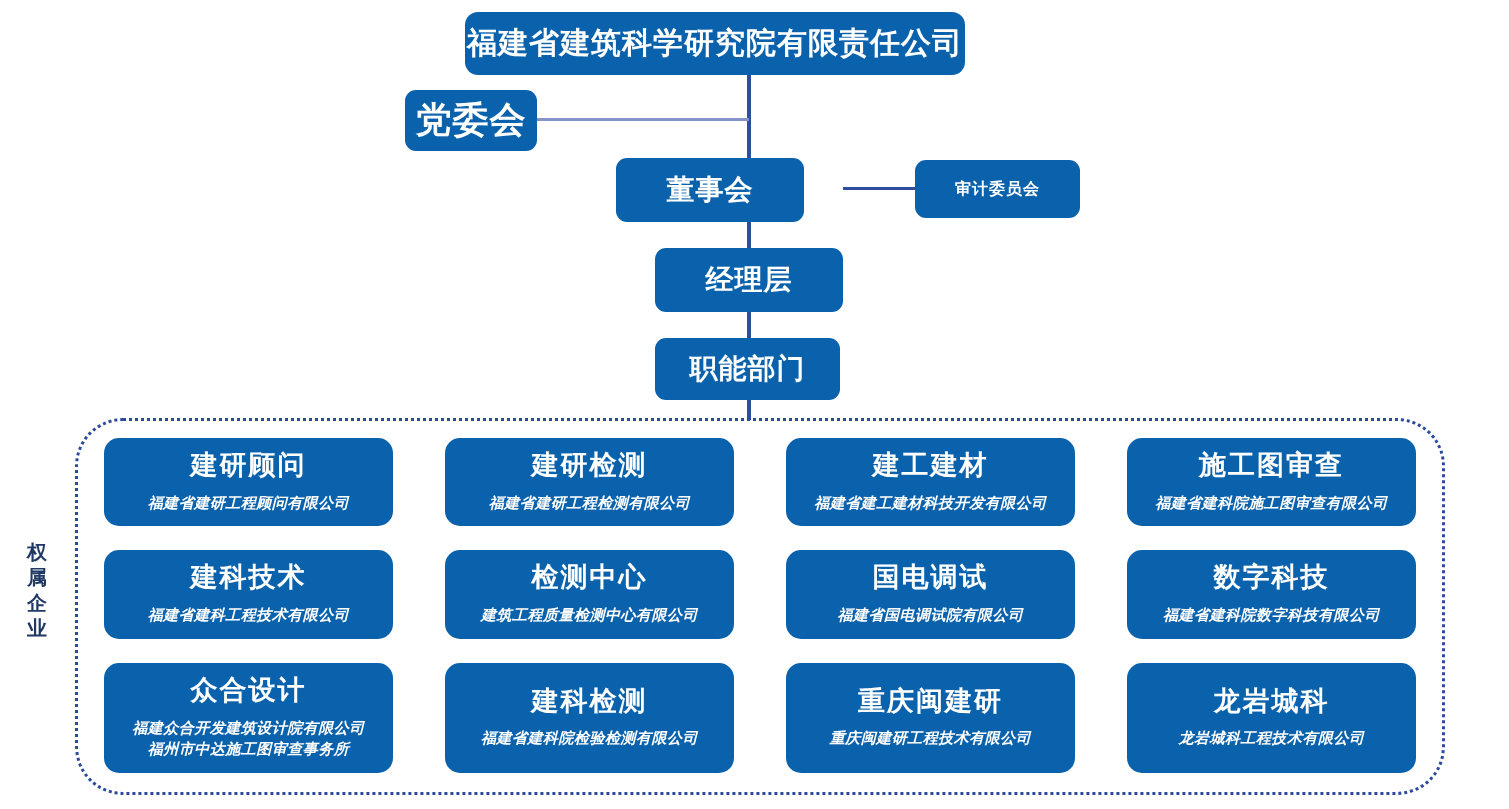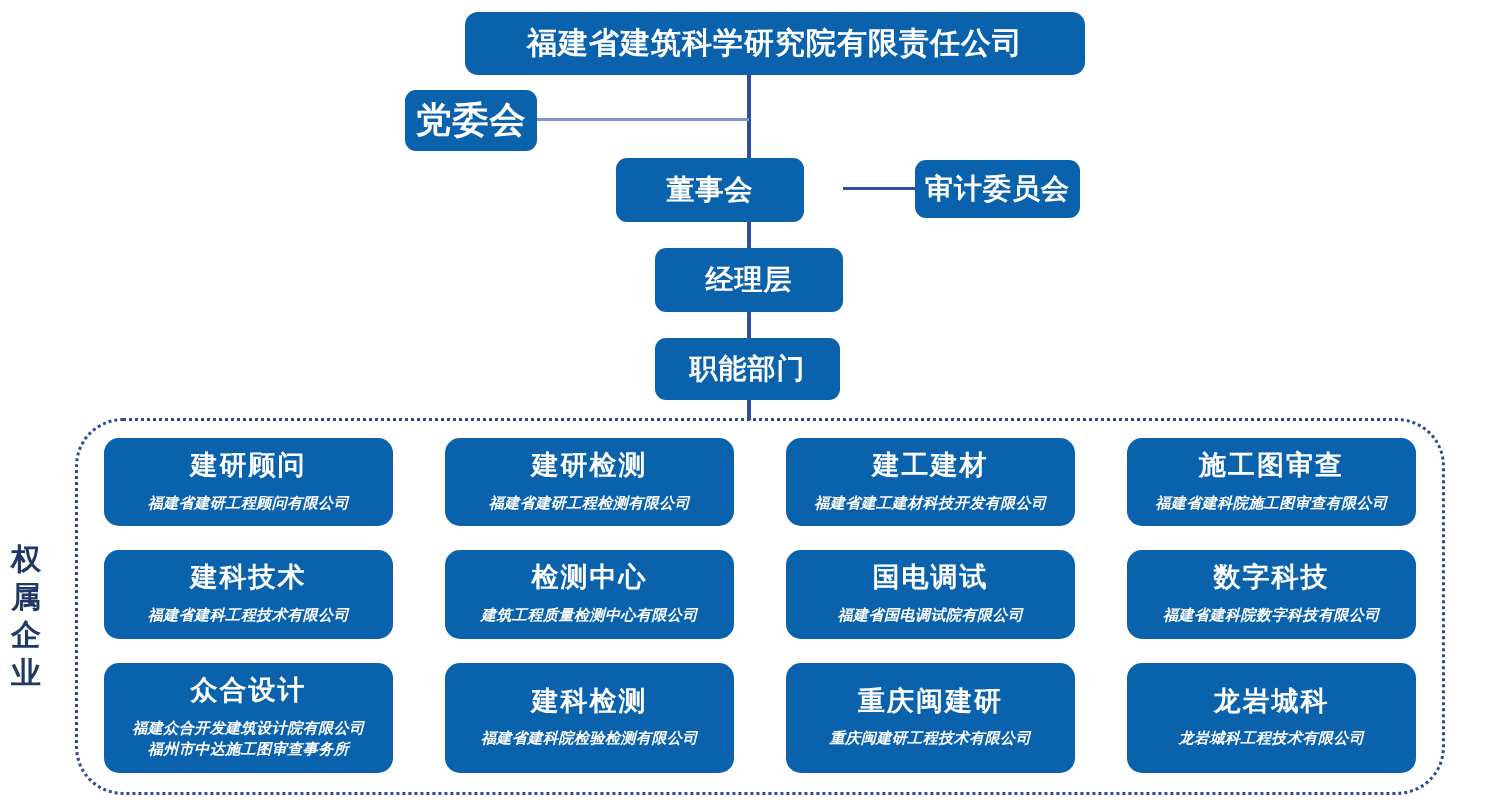--- a/index.html
+++ b/index.html
@@ -5,24 +5,24 @@
   html,body { margin:0; padding:0; background:#ffffff; }
   .canvas {
     position:relative; width:1509px; height:809px; background:#ffffff; overflow:hidden;
     font-family:"Liberation Sans","DejaVu Sans",sans-serif;
   }
   .node {
     position:absolute; background:#0a61ac; color:#ffffff; font-weight:700;
     display:flex; align-items:center; justify-content:center; text-align:center;
     border-radius:11px; letter-spacing:1px;
   }
-  .root-box   { left:465px; top:12px;  width:620px; height:63px; font-size:30px; border-radius:13px; }
+  .root-box   { left:465px; top:12px;  width:500px; height:63px; font-size:30px; border-radius:13px; }
   .party-box  { left:405px; top:90px;  width:132px; height:61px; font-size:36px; }
   .board-box  { left:616px; top:158px; width:188px; height:64px; font-size:28px; }
-  .audit-box  { left:915px; top:160px; width:165px; height:58px; font-size:28px; }
+  .audit-box  { left:915px; top:160px; width:165px; height:58px; font-size:16px; }
   .mgmt-box   { left:655px; top:248px; width:188px; height:64px; font-size:28px; }
   .dept-box   { left:655px; top:338px; width:185px; height:62px; font-size:28px; }
 
   .vline { position:absolute; width:4px; background:#2f4f9e; }
   .trunk-1 { left:747px; top:75px;  height:84px; }
   .trunk-2 { left:747px; top:222px; height:27px; }
   .trunk-3 { left:747px; top:312px; height:27px; }
   .trunk-4 { left:747px; top:400px; height:20px; }
   .hline { position:absolute; height:3px; background:#2f4f9e; }
   .party-line { left:537px; top:118px; width:212px; background:#8494ca; }
@@ -38,22 +38,22 @@
   .sub-box {
     background:#0a61ac; color:#ffffff; border-radius:15px;
     display:flex; flex-direction:column; align-items:center; justify-content:center;
     gap:11px; text-align:center; padding:4px 6px; box-sizing:border-box;
   }
   .sub-title    { font-size:27px; font-weight:700; letter-spacing:2px; line-height:1.1; }
   .sub-subtitle { font-size:15px; font-weight:700; line-height:1.45; letter-spacing:0.5px;font-style:italic; }
 
   .side-label {
     position:absolute; left:11px; top:540px; width:36px;
-    font-size:30px; font-weight:700; color:#1f3864;
-    line-height:1.27; word-break:break-all; text-align:left; letter-spacing:0;
+    font-size:20px; font-weight:700; color:#1f3864;
+    line-height:1.27; word-break:break-all; text-align:right; letter-spacing:0;
   }
 </style>
 </head>
 <body>
 
 <div class="canvas">
 
   <div class="vline trunk-1"></div>
   <div class="vline trunk-2"></div>
   <div class="vline trunk-3"></div>

